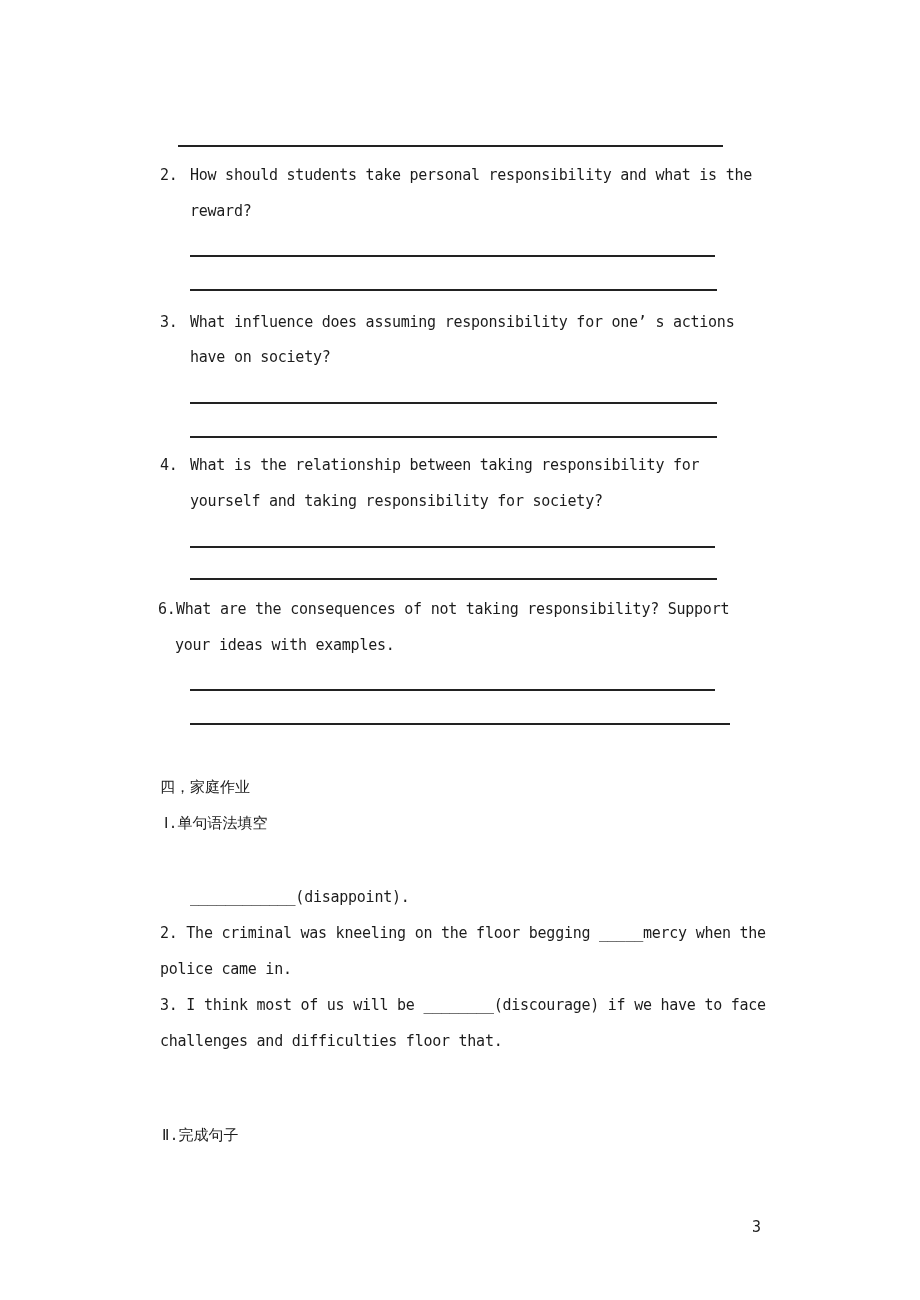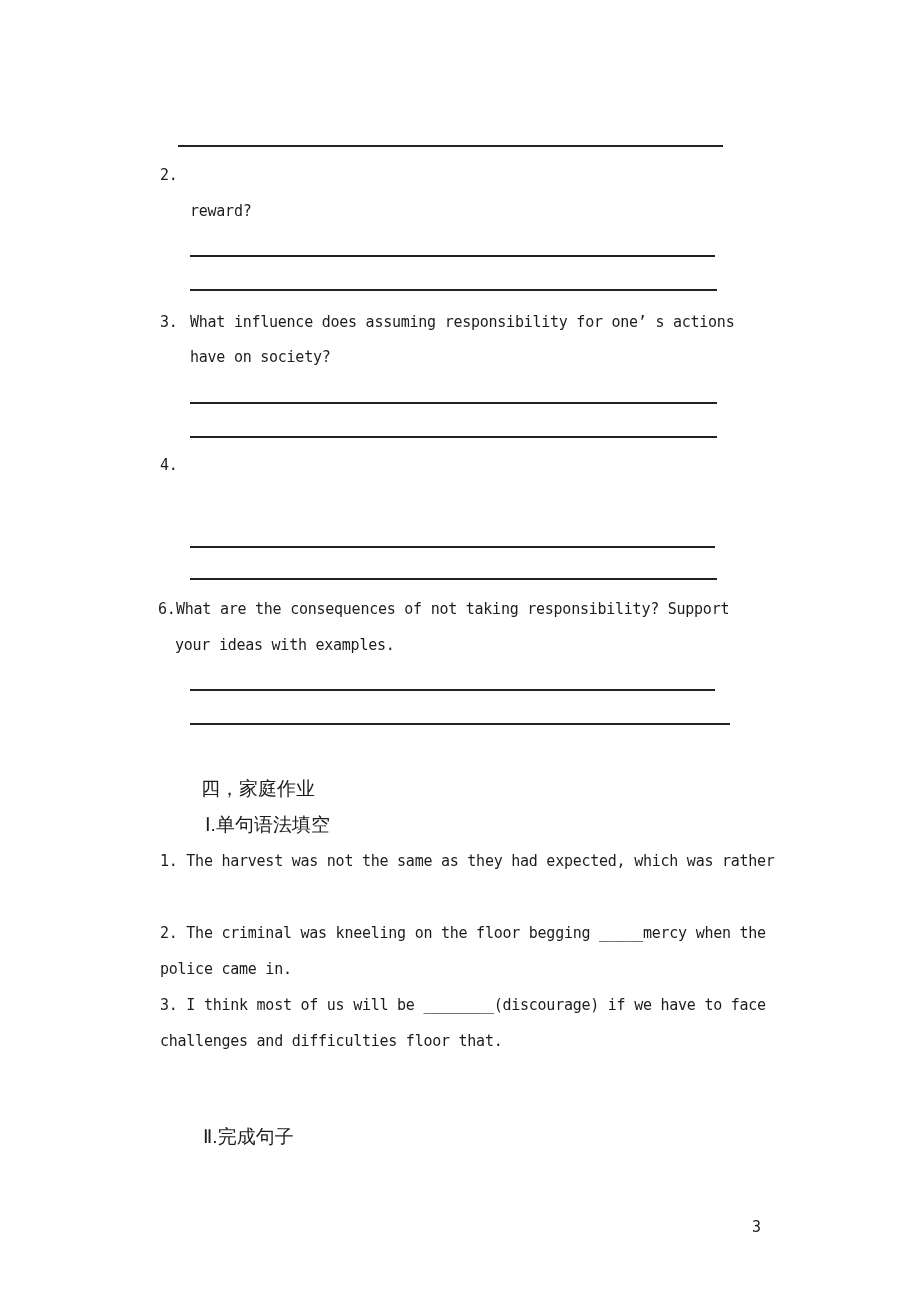--- a/index.html
+++ b/index.html
@@ -16,65 +16,67 @@
   .tl {
     position: absolute;
     font-size: 15px;
     line-height: 22px;
     letter-spacing: -0.25px;
     white-space: pre;
   }
   
   .cjk {
     position: absolute;
-    font-size: 19px;
+    font-size: 15px;
     line-height: 22px;
     white-space: pre;
-    font-family: Liberation Sans, sans-serif;
-    margin-left: 41px;
+    font-family: Liberation Mono, monospace;
   }
   
   .hl {
     position: absolute;
     height: 0;
     border-top: 2px solid #222222;
   }
 </style>
 </head>
 <body>
 
 <div class="page">
 
   <div class="hl" style="left:178px; top:145px; width:545px"></div>
 
   <span class="tl" style="left:160px; top:164px">2.</span>
+  <span class="tl" style="left:190px; top:164px">How should students take personal responsibility and what is the</span>
   <span class="tl" style="left:190px; top:200px">reward?</span>
   <div class="hl" style="left:190px; top:255px; width:525px"></div>
   <div class="hl" style="left:190px; top:289px; width:527px"></div>
 
   <span class="tl" style="left:160px; top:311px">3.</span>
   <span class="tl" style="left:190px; top:311px">What influence does assuming responsibility for one’ s actions</span>
   <span class="tl" style="left:190px; top:346px">have on society?</span>
   <div class="hl" style="left:190px; top:402px; width:527px"></div>
   <div class="hl" style="left:190px; top:436px; width:527px"></div>
 
   <span class="tl" style="left:160px; top:454px">4.</span>
+  <span class="tl" style="left:190px; top:454px">What is the relationship between taking responsibility for</span>
+  <span class="tl" style="left:190px; top:490px">yourself and taking responsibility for society?</span>
   <div class="hl" style="left:190px; top:546px; width:525px"></div>
   <div class="hl" style="left:190px; top:578px; width:527px"></div>
 
   <span class="tl" style="left:158px; top:598px">6.</span>
   <span class="tl" style="left:175px; top:634px">your ideas with examples.</span>
   <span class="tl" style="left:176px; top:598px">What are the consequences of not taking responsibility? Support</span>
   <div class="hl" style="left:190px; top:689px; width:525px"></div>
   <div class="hl" style="left:190px; top:723px; width:540px"></div>
 
   <span class="cjk" style="left:160px; top:778px">四，家庭作业</span>
   <span class="cjk" style="left:164px; top:814px">Ⅰ.单句语法填空</span>
 
-  <span class="tl" style="left:160px; top:850px">1. The harvest was not the same as they had expected, which was rather</span>
+  <span class="tl" style="left:190px; top:886px">____________(disappoint).</span>
 
   <span class="tl" style="left:160px; top:922px">2. The criminal was kneeling on the floor begging _____mercy when the</span>
   <span class="tl" style="left:160px; top:958px">police came in.</span>
 
   <span class="tl" style="left:160px; top:994px">3. I think most of us will be ________(discourage) if we have to face</span>
   <span class="tl" style="left:160px; top:1030px">challenges and difficulties floor that.</span>
 
   <span class="cjk" style="left:162px; top:1126px">Ⅱ.完成句子</span>
 
 

